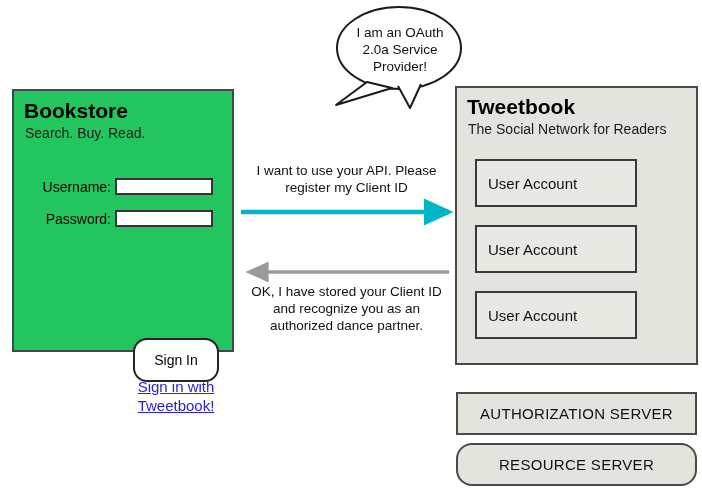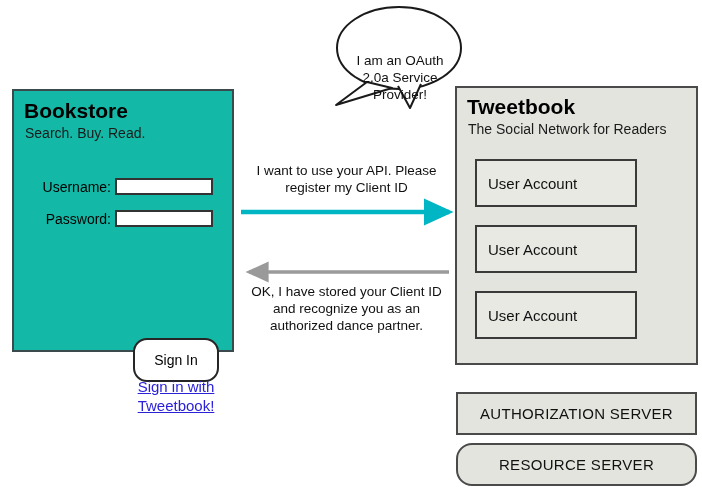--- a/index.html
+++ b/index.html
@@ -18,21 +18,21 @@
     overflow: hidden;
   }
 
   
   #bookstore-panel {
     position: absolute;
     left: 12px;
     top: 89px;
     width: 222px;
     height: 263px;
-    background: #14b8a6;
+    background: #22c55e;
     border: 2px solid #3b4a4c;
     box-sizing: border-box;
   }
   #bookstore-title {
     position: absolute;
     left: 10px;
     top: 8px;
     font-size: 21px;
     font-weight: bold;
     color: #000000;
@@ -173,21 +173,20 @@
   }
   #speech-bubble-text {
     position: absolute;
     left: 14px;
     top: 22px;
     width: 108px;
     text-align: center;
     font-size: 13.5px;
     line-height: 17px;
     color: #111111;
-    margin-top: 28px;
   }
 
   
   #request-arrow-label {
     position: absolute;
     left: 244px;
     top: 162px;
     width: 205px;
     text-align: center;
     font-size: 13.5px;

